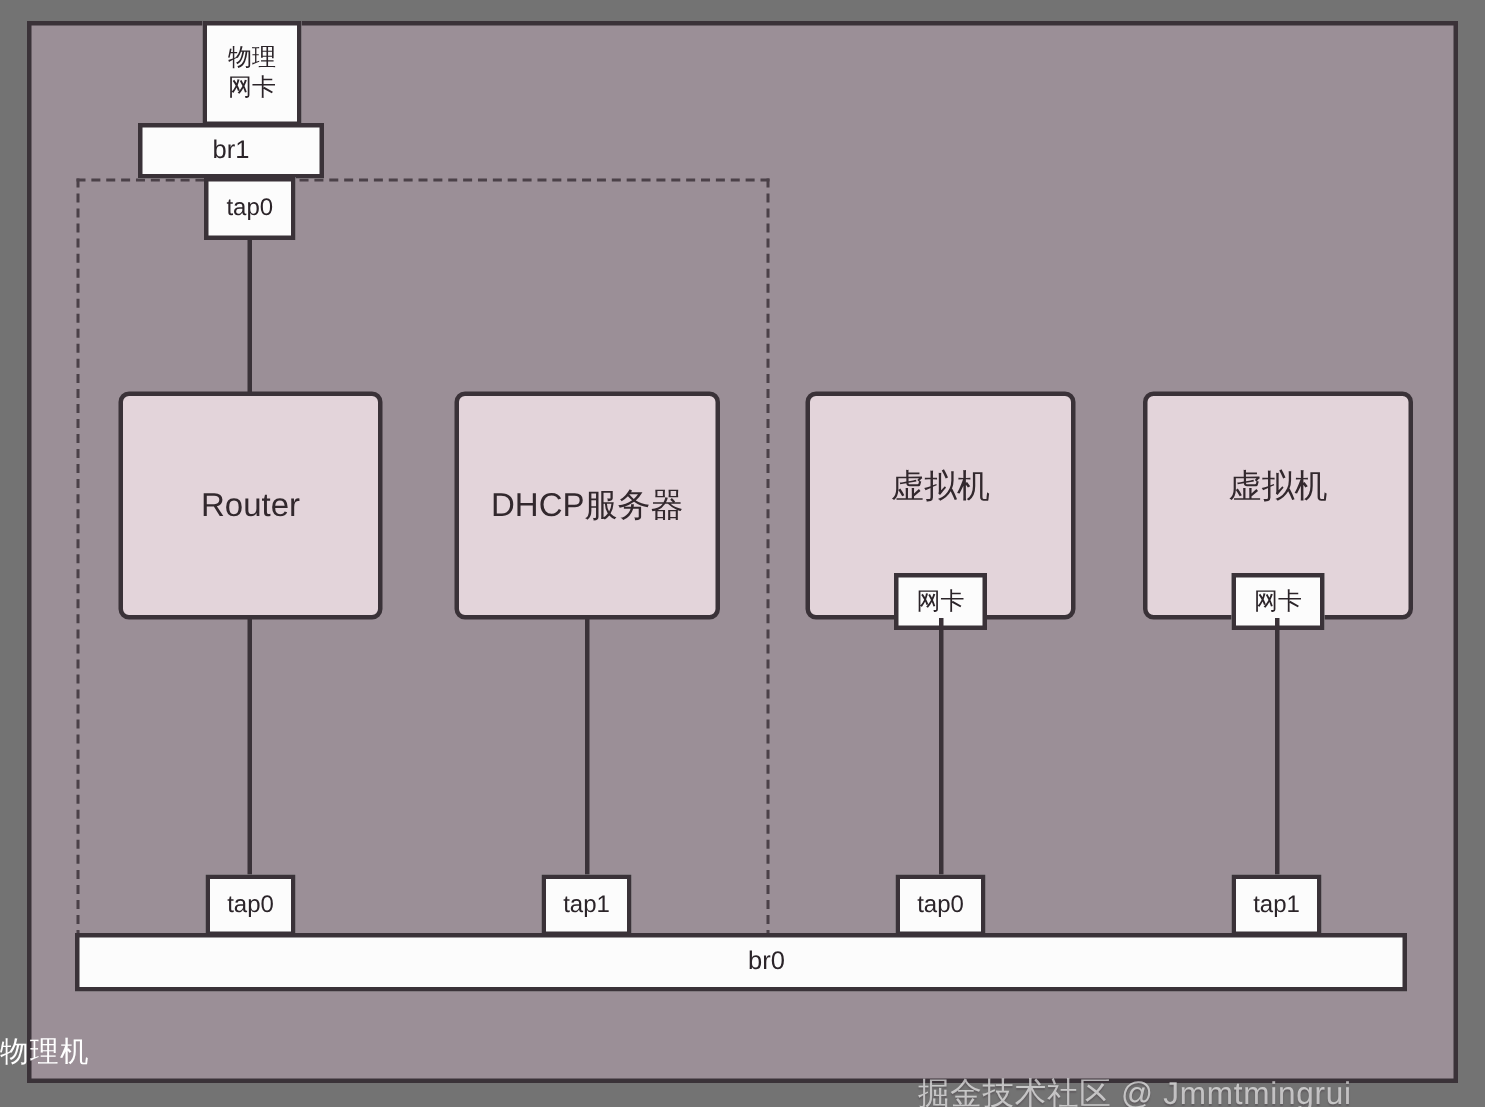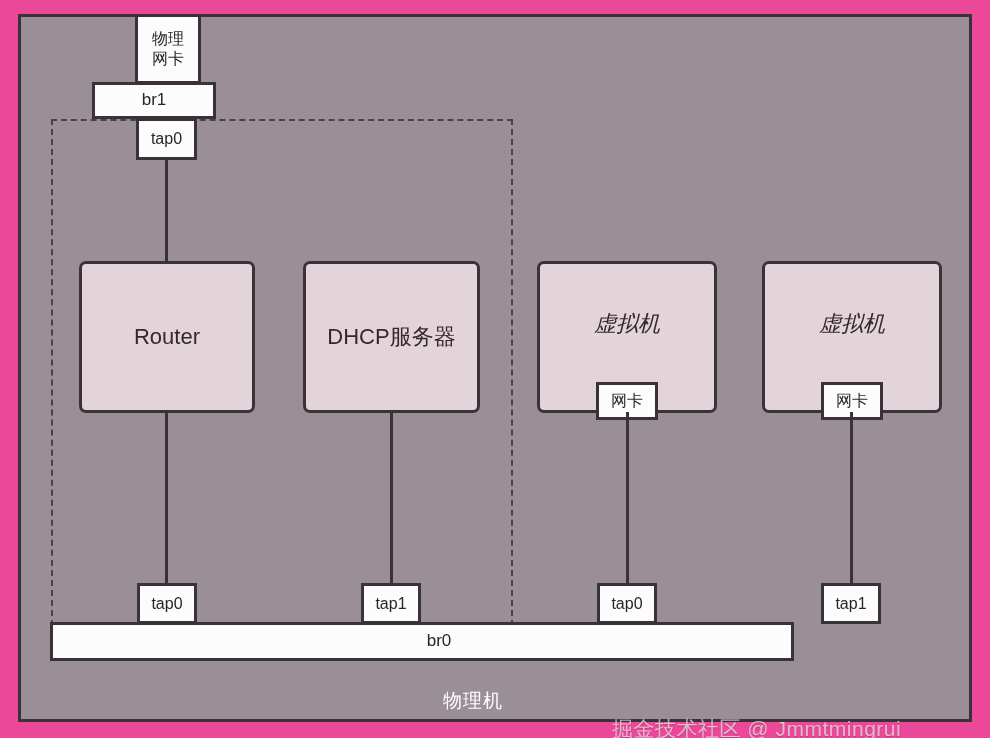--- a/index.html
+++ b/index.html
@@ -11,41 +11,41 @@
     width: 990px;
     height: 738px;
     font-family: "Liberation Sans", "DejaVu Sans", sans-serif;
     overflow: hidden;
   }
 
   #stage {
     position: relative;
     width: 990px;
     height: 738px;
-    background: #ec4899;
+    background: #737373;
   }
 
   
   .host-box {
     position: absolute;
     left: 18px;
     top: 14px;
     width: 954px;
     height: 708px;
     background: #9b8f97;
     border: 3px solid #3a3238;
     box-sizing: border-box;
   }
 
   .host-label {
     position: absolute;
     left: 0;
     top: 688px;
     width: 946px;
-    text-align: center;
+    text-align: left;
     font-size: 19px;
     color: #ffffff;
     letter-spacing: 1px;
   }
 
   .watermark {
     position: absolute;
     left: 612px;
     top: 715px;
     font-size: 21px;
@@ -137,21 +137,20 @@
   }
 
   .vm-label {
     position: absolute;
     top: 45px;
     left: 0;
     width: 100%;
     text-align: center;
     font-size: 22px;
     color: #32282d;
-    font-style: italic;
   }
 
   .nic-inner {
     position: absolute;
     left: 50%;
     transform: translateX(-50%);
     top: 118px;
     width: 62px;
     height: 38px;
     background: #fcfcfc;
@@ -169,21 +168,21 @@
   #line-dhcp-tap     { left: 390px; top: 412px; height: 172px; }
   #line-vm1-tap      { left: 626px; top: 412px; height: 172px; }
   #line-vm2-tap      { left: 850px; top: 412px; height: 172px; }
 
   #tap0-b { left: 137px; top: 583px; width: 60px; height: 41px; font-size: 16px; }
   #tap1-b { left: 361px; top: 583px; width: 60px; height: 41px; font-size: 16px; }
   #tap0-c { left: 597px; top: 583px; width: 60px; height: 41px; font-size: 16px; }
   #tap1-d { left: 821px; top: 583px; width: 60px; height: 41px; font-size: 16px; }
 
   #br0 {
-    left: 50px; top: 622px; width: 744px; height: 39px;
+    left: 50px; top: 622px; width: 888px; height: 39px;
     font-size: 17px;
     padding-left: 34px;
   }
 
   .stack-two {
     display: block;
   }
 </style>
 </head>
 <body>

